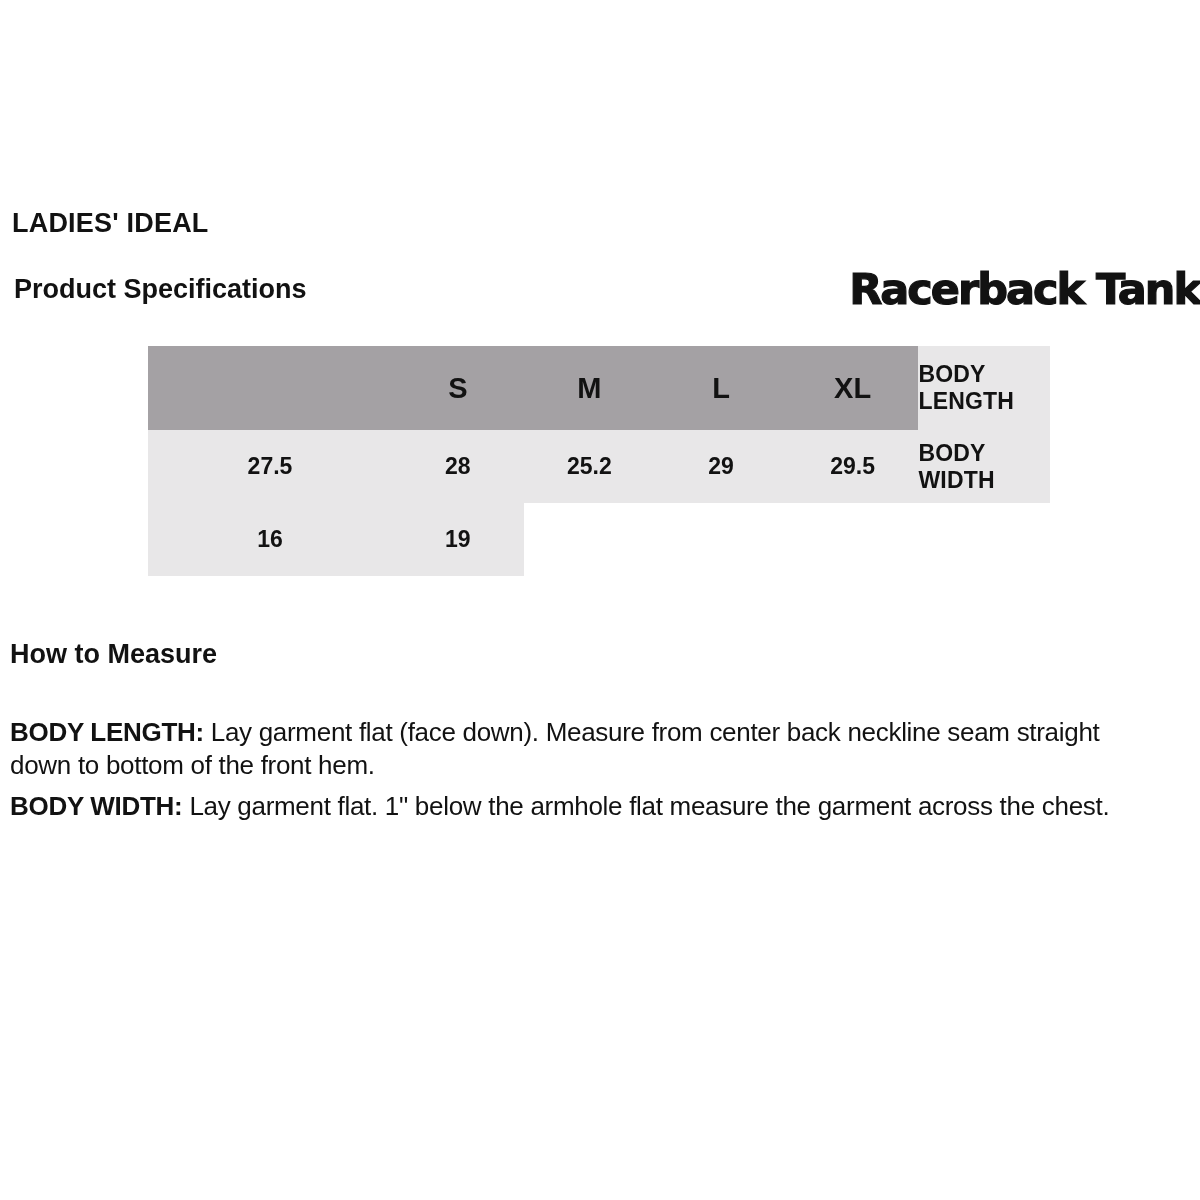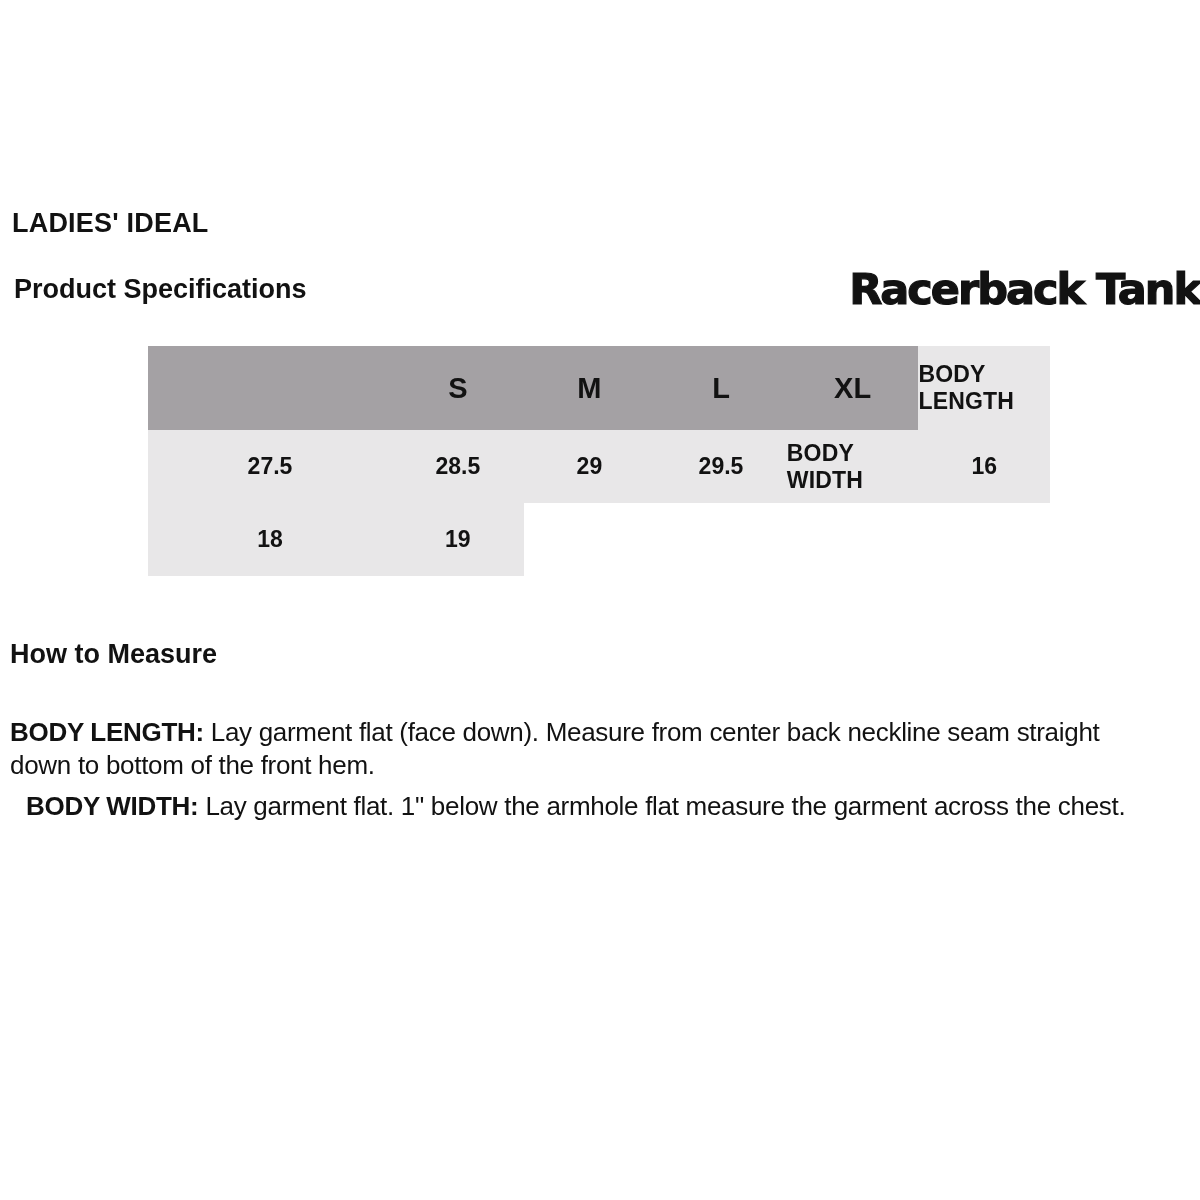--- a/index.html
+++ b/index.html
@@ -88,21 +88,20 @@
     position: absolute;
     left: 10px;
     top: 716px;
     width: 1184px;
     font-size: 26px;
     line-height: 33px;
     letter-spacing: -0.3px;
   }
   .measure-text p + p {
     margin-top: 8px;
-    margin-left: 16px;
   }
   .measure-text strong {
     font-weight: bold;
   }
 </style>
 </head>
 <body>
 
 <div class="page">
 
@@ -114,27 +113,27 @@
 
   <div class="size-table">
     <div class="cell th" style="background: rgb(164, 161, 164);"></div>
     <div class="cell th" style="background: rgb(164, 161, 164);">S</div>
     <div class="cell th" style="background: rgb(164, 161, 164);">M</div>
     <div class="cell th" style="background: rgb(164, 161, 164);">L</div>
     <div class="cell th" style="background: rgb(164, 161, 164);">XL</div>
 
     <div class="cell td row-label" style="background: rgb(232, 231, 232);">BODY LENGTH</div>
     <div class="cell td" style="background: rgb(232, 231, 232);">27.5</div>
-    <div class="cell td" style="background: rgb(232, 231, 232);">28.5</div>
+    <div class="cell td" style="background: rgb(232, 231, 232);">28</div>
+    <div class="cell td" style="background: rgb(232, 231, 232);">25.2</div>
     <div class="cell td" style="background: rgb(232, 231, 232); text-align: center;">29</div>
     <div class="cell td" style="background: rgb(232, 231, 232);">29.5</div>
 
     <div class="cell td row-label" style="background: rgb(232, 231, 232);">BODY WIDTH</div>
     <div class="cell td" style="background: rgb(232, 231, 232);">16</div>
-    <div class="cell td" style="background: rgb(232, 231, 232);">18</div>
     <div class="cell td" style="background: rgb(232, 231, 232);">19</div>
   </div>
 
   <div class="how-heading">How to Measure</div>
 
   <div class="measure-text">
     <p><strong>BODY LENGTH:</strong> <span>Lay garment flat (face down). Measure from center back neckline seam straight</span><br><span>down to bottom of the front hem.</span></p>
     <p><strong>BODY WIDTH:</strong> <span>Lay garment flat. 1" below the armhole flat measure the garment across the chest.</span></p>
   </div>
 

